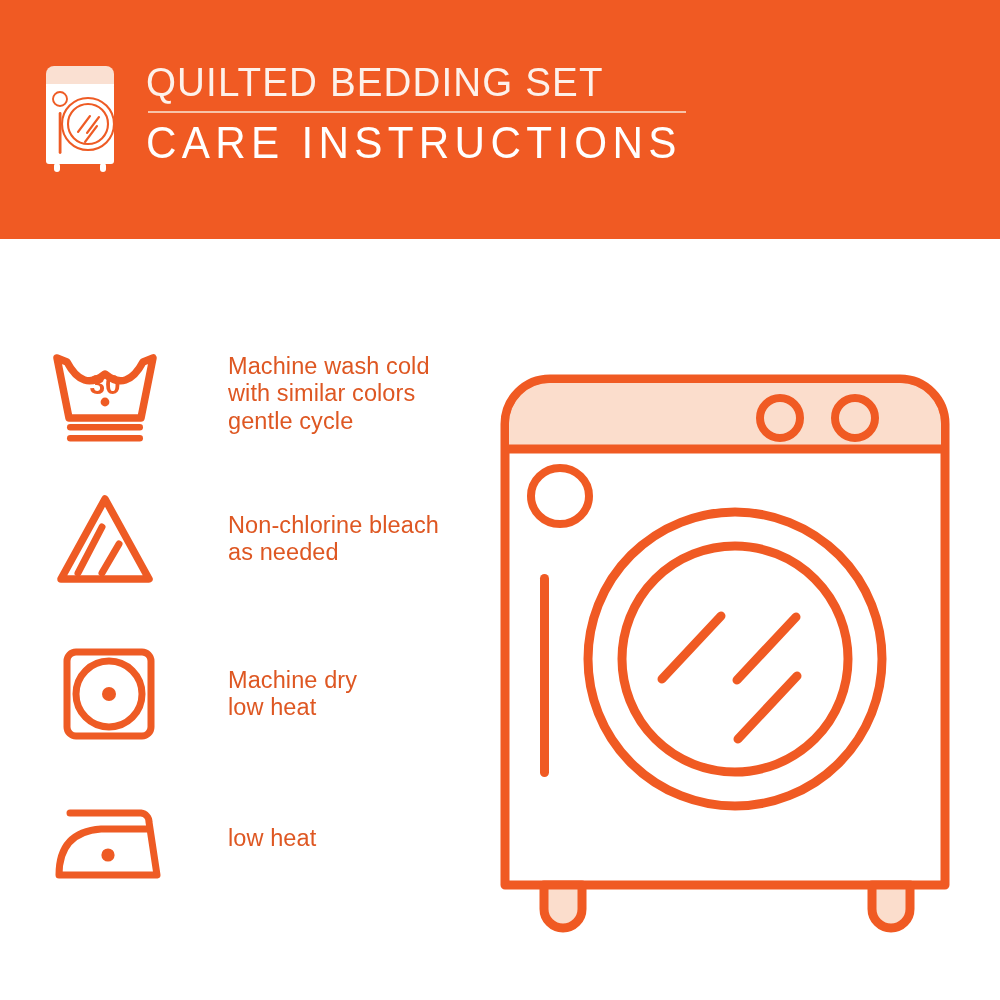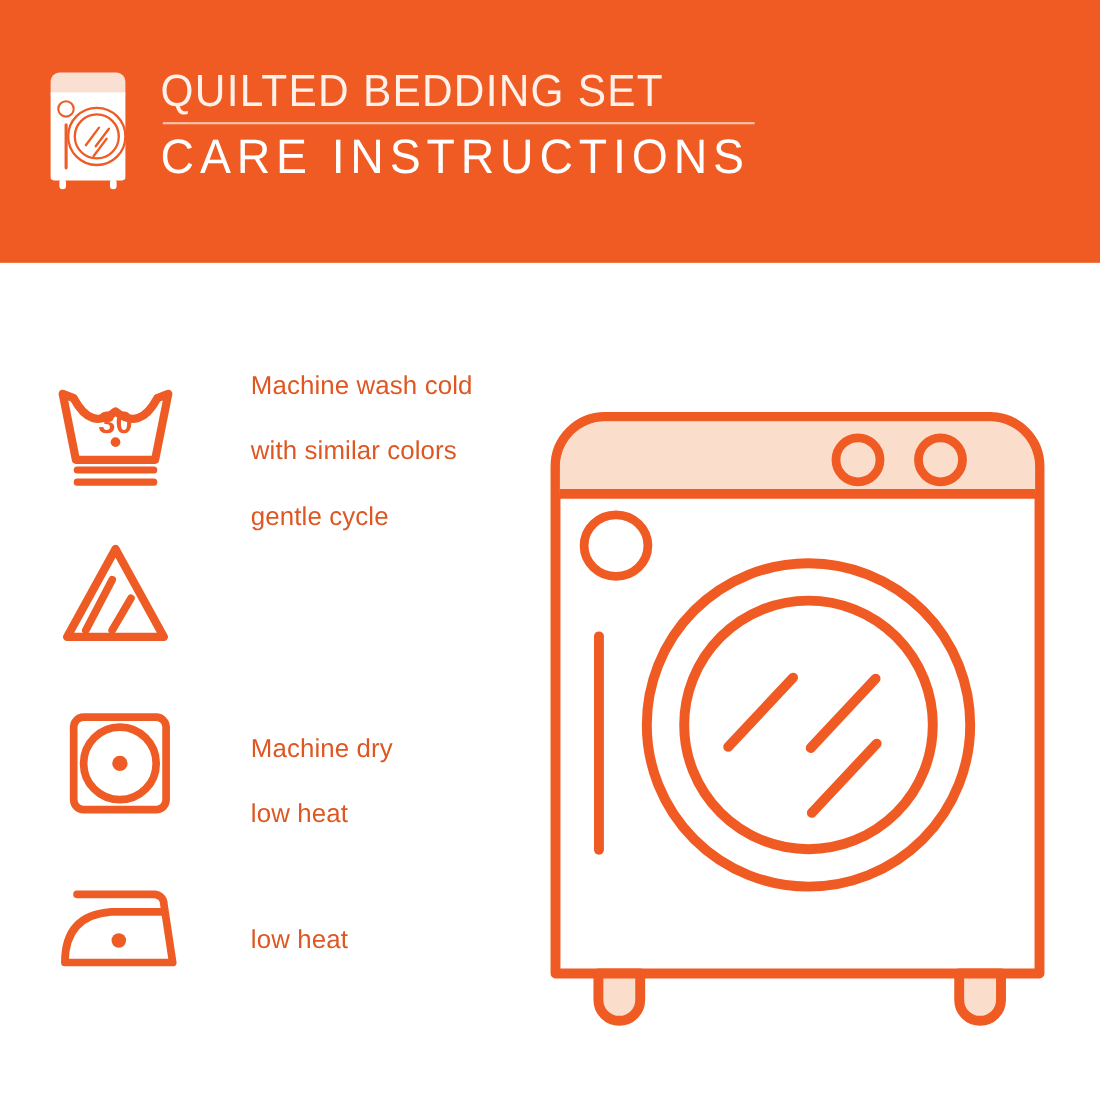--- a/index.html
+++ b/index.html
@@ -120,21 +120,20 @@
     color: #DE5722;
     font-size: 23.5px;
     line-height: 27.5px;
     font-weight: 500;
     letter-spacing: 0.1px;
     padding-left: 22px;
   }
   .care-text .ln {
     display: block;
     white-space: nowrap;
-    margin-top: 32px;
   }
 
   
   #machine-illustration {
     position: absolute;
     left: 490px;
     top: 100px;
     width: 490px;
     height: 600px;
   }
@@ -204,20 +203,24 @@
       </div>
 
       <div class="care-row" style="top:145px;">
         <div class="care-symbol">
           <svg viewBox="0 0 120 104" width="120" height="104" aria-hidden="true">
             <path d="M60 12 L104 92 L16 92 Z" fill="none" stroke="#EE5B24" stroke-width="7.5" stroke-linejoin="round"></path>
             <line x1="57" y1="40" x2="33" y2="86" stroke="#EE5B24" stroke-width="7" stroke-linecap="round"></line>
             <line x1="74" y1="57" x2="57" y2="86" stroke="#EE5B24" stroke-width="7" stroke-linecap="round"></line>
           </svg>
         </div>
+        <div class="care-text">
+          <span class="ln">Non-chlorine bleach</span>
+          <span class="ln">as needed</span>
+        </div>
       </div>
 
       <div class="care-row" style="top:300px;">
         <div class="care-symbol">
           <svg viewBox="0 0 120 104" width="120" height="104" aria-hidden="true">
             <rect x="22" y="10" width="84" height="84" rx="9" ry="9" fill="none" stroke="#EE5B24" stroke-width="7"></rect>
             <circle cx="64" cy="52" r="33" fill="none" stroke="#EE5B24" stroke-width="7"></circle>
             <circle cx="64" cy="52" r="7" fill="#EE5B24"></circle>
           </svg>
         </div>

